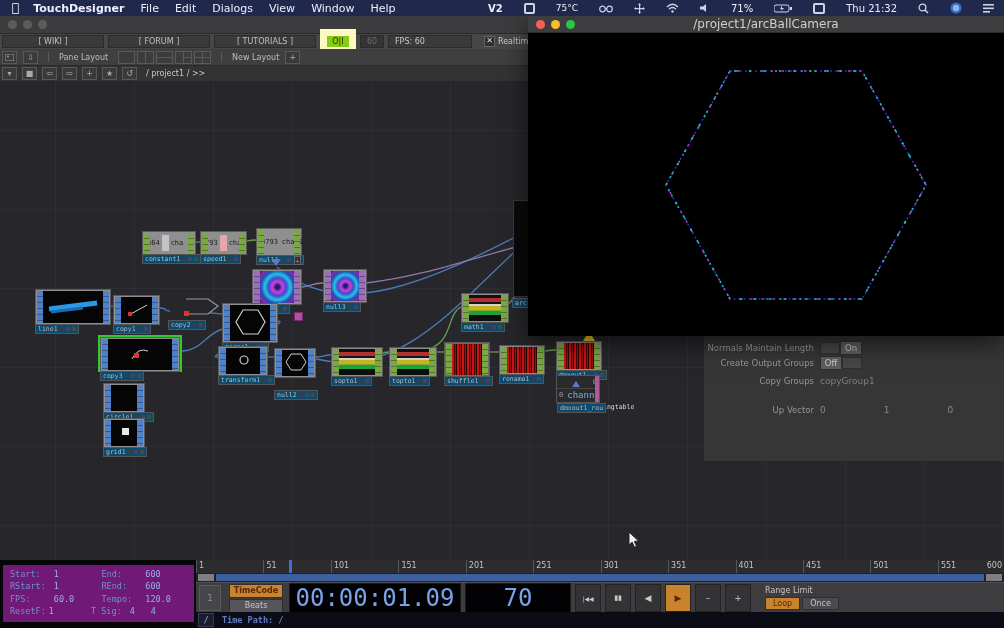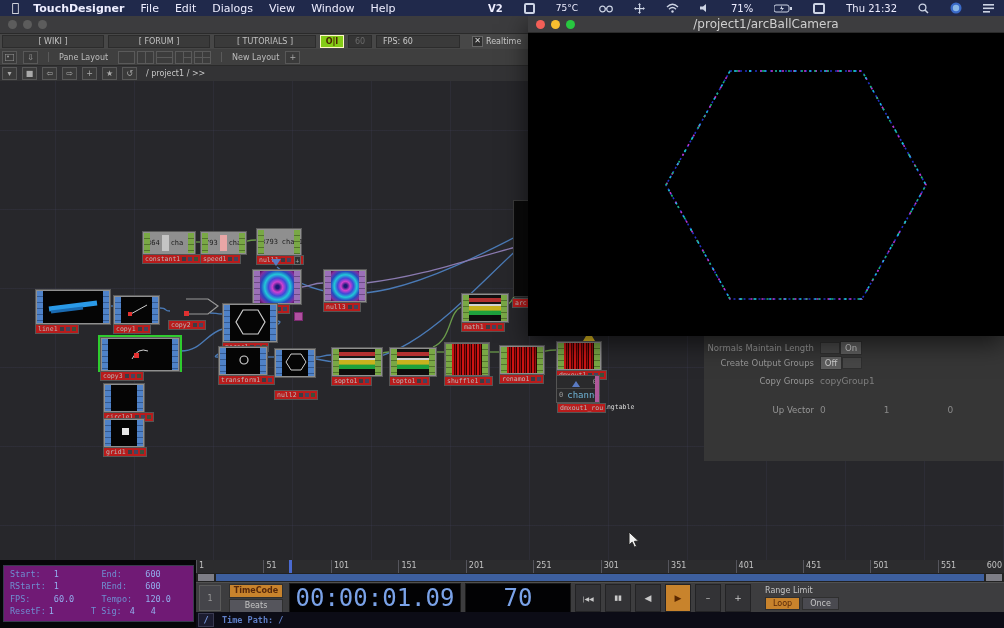--- a/index.html
+++ b/index.html
@@ -17,21 +17,21 @@
   
   .titlebar{position:absolute;left:0;top:16px;width:1004px;height:17px;background:#3c3c3e;
             border-bottom:1px solid #2a2a2a;display:flex;align-items:center;color:#cfcfcf;font-size:10px;}
   .lights{display:flex;gap:6px;margin-left:8px;}
   .light{width:9px;height:9px;border-radius:50%;background:#5c5c5c;}
   .titlebar .wtitle{position:absolute;right:6px;white-space:nowrap;}
   .toolbar{position:absolute;left:0;top:34px;width:1004px;height:15px;background:#474747;
            display:flex;align-items:center;gap:4px;padding-left:2px;font-size:8px;color:#c9c9c9;}
   .tbtn{background:#3a3a3a;border:1px solid #2c2c2c;height:11px;min-width:100px;text-align:center;
         line-height:11px;color:#c0c0c0;}
-  .oi{background:#84cc16;color:#4a2400;border:1px solid #fef9c3;min-width:22px;font-weight:bold;}
+  .oi{background:#84cc16;color:#4a2400;border:7px solid #fef9c3;min-width:22px;font-weight:normal;}
   .oinum{background:#353535;color:#6a6a6a;border:1px solid #2c2c2c;min-width:22px;}
   .fpsbox{background:#3a3a3a;border:1px solid #2c2c2c;height:11px;line-height:11px;padding:0 6px;min-width:70px;}
   .rtwrap{display:flex;align-items:center;gap:3px;margin-left:8px;}
   .chk{width:9px;height:9px;background:#2e2e2e;border:1px solid #666;color:#ddd;font-size:8px;
        line-height:8px;text-align:center;}
   .statusmsg{background:#5a5a5a;color:#e2e2e2;height:13px;line-height:13px;padding:0 5px;
              margin-left:6px;width:200px;white-space:nowrap;overflow:hidden;}
   .panebar{position:absolute;left:0;top:49px;width:1004px;height:16px;background:#3f3f3f;
            border-bottom:1px solid #2a2a2a;display:flex;align-items:center;gap:4px;font-size:8px;color:#bdbdbd;}
   .sqbtn{width:13px;height:11px;background:#3a3a3a;border:1px solid #585858;color:#aaa;font-size:8px;
@@ -51,21 +51,21 @@
   #wires{position:absolute;left:0;top:81px;width:1004px;height:479px;pointer-events:none;}
   .node{position:absolute;z-index:2;}
   .nbody{position:absolute;left:0;top:0;right:0;background:#8f8f8f;border:1px solid #5a5a5a;
          padding:1px 6px 1px 7px;}
   .conn{position:absolute;top:1px;bottom:1px;width:6px;}
   .conn.l{left:1px;} .conn.r{right:1px;}
   .sopc{background:repeating-linear-gradient(#4f82c8 0 5px,#335a92 5px 6px);}
   .chopc{background:repeating-linear-gradient(#79a845 0 5px,#52742c 5px 6px);}
   .topc{background:repeating-linear-gradient(#9a6fb8 0 5px,#6c4a85 5px 6px);}
   .viewer{width:100%;height:100%;background:#050505;position:relative;overflow:hidden;}
-  .nlabel{position:absolute;left:0;top:100%;margin-top:1px;height:8px;background:#b91c1c;
+  .nlabel{position:absolute;left:0;top:100%;margin-top:1px;height:8px;background:#0c4a6e;
           border:1px solid #555;display:flex;align-items:center;gap:2px;padding:0 2px;
           font:6.5px "DejaVu Sans Mono",monospace;color:#b8b8b8;white-space:nowrap;z-index:3;}
   .flag{width:4px;height:4px;background:#3c3c44;display:inline-block;}
   .flag.f2{background:#44445e;} .flag.f3{background:#3c503c;}
   .selected{box-shadow:0 0 0 2px #2ecc2e;}
   .vnode .nbody{padding:1px 4px;}
   .vwrap{height:100%;display:flex;align-items:center;gap:2px;font:7px "DejaVu Sans Mono",monospace;color:#1d1d1d;}
   .vbar{width:7px;height:80%;background:#c4c4c4;}
   .vbar.pink{background:#e8a6a6;}
   .chopgraph{background:linear-gradient(180deg,#101010 0 10%,#b23030 12% 26%,#161616 28% 34%,

